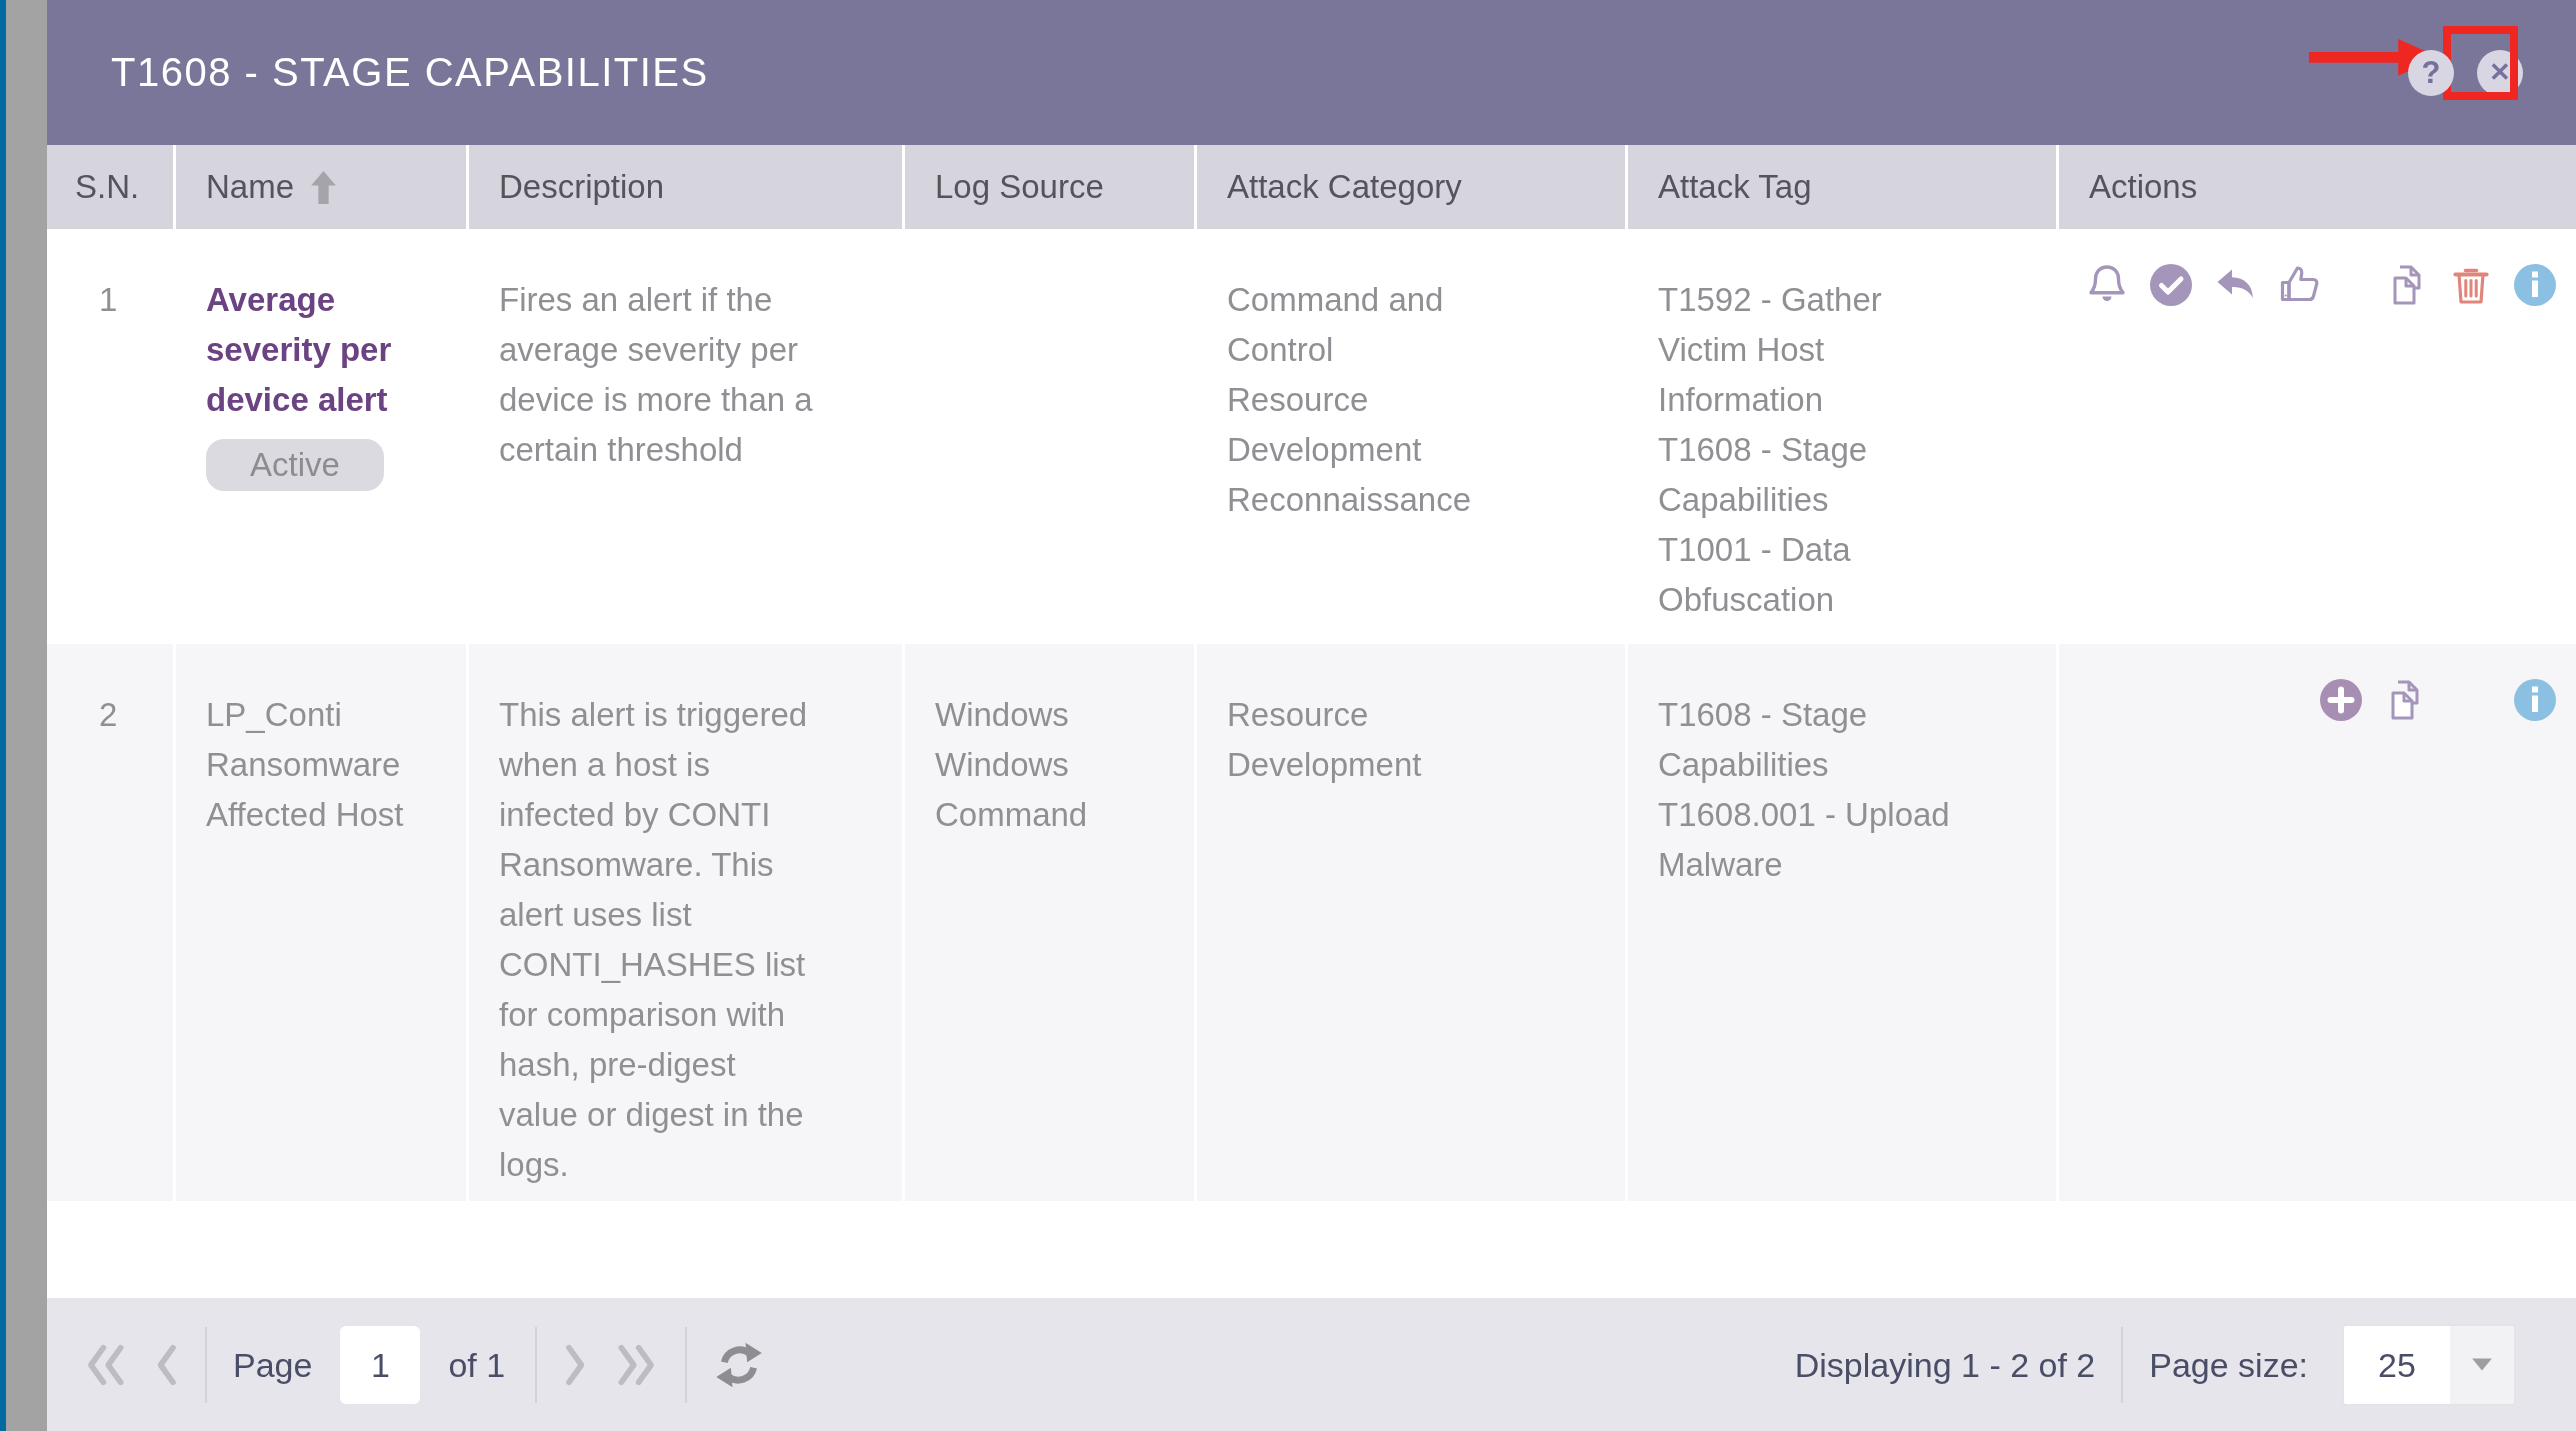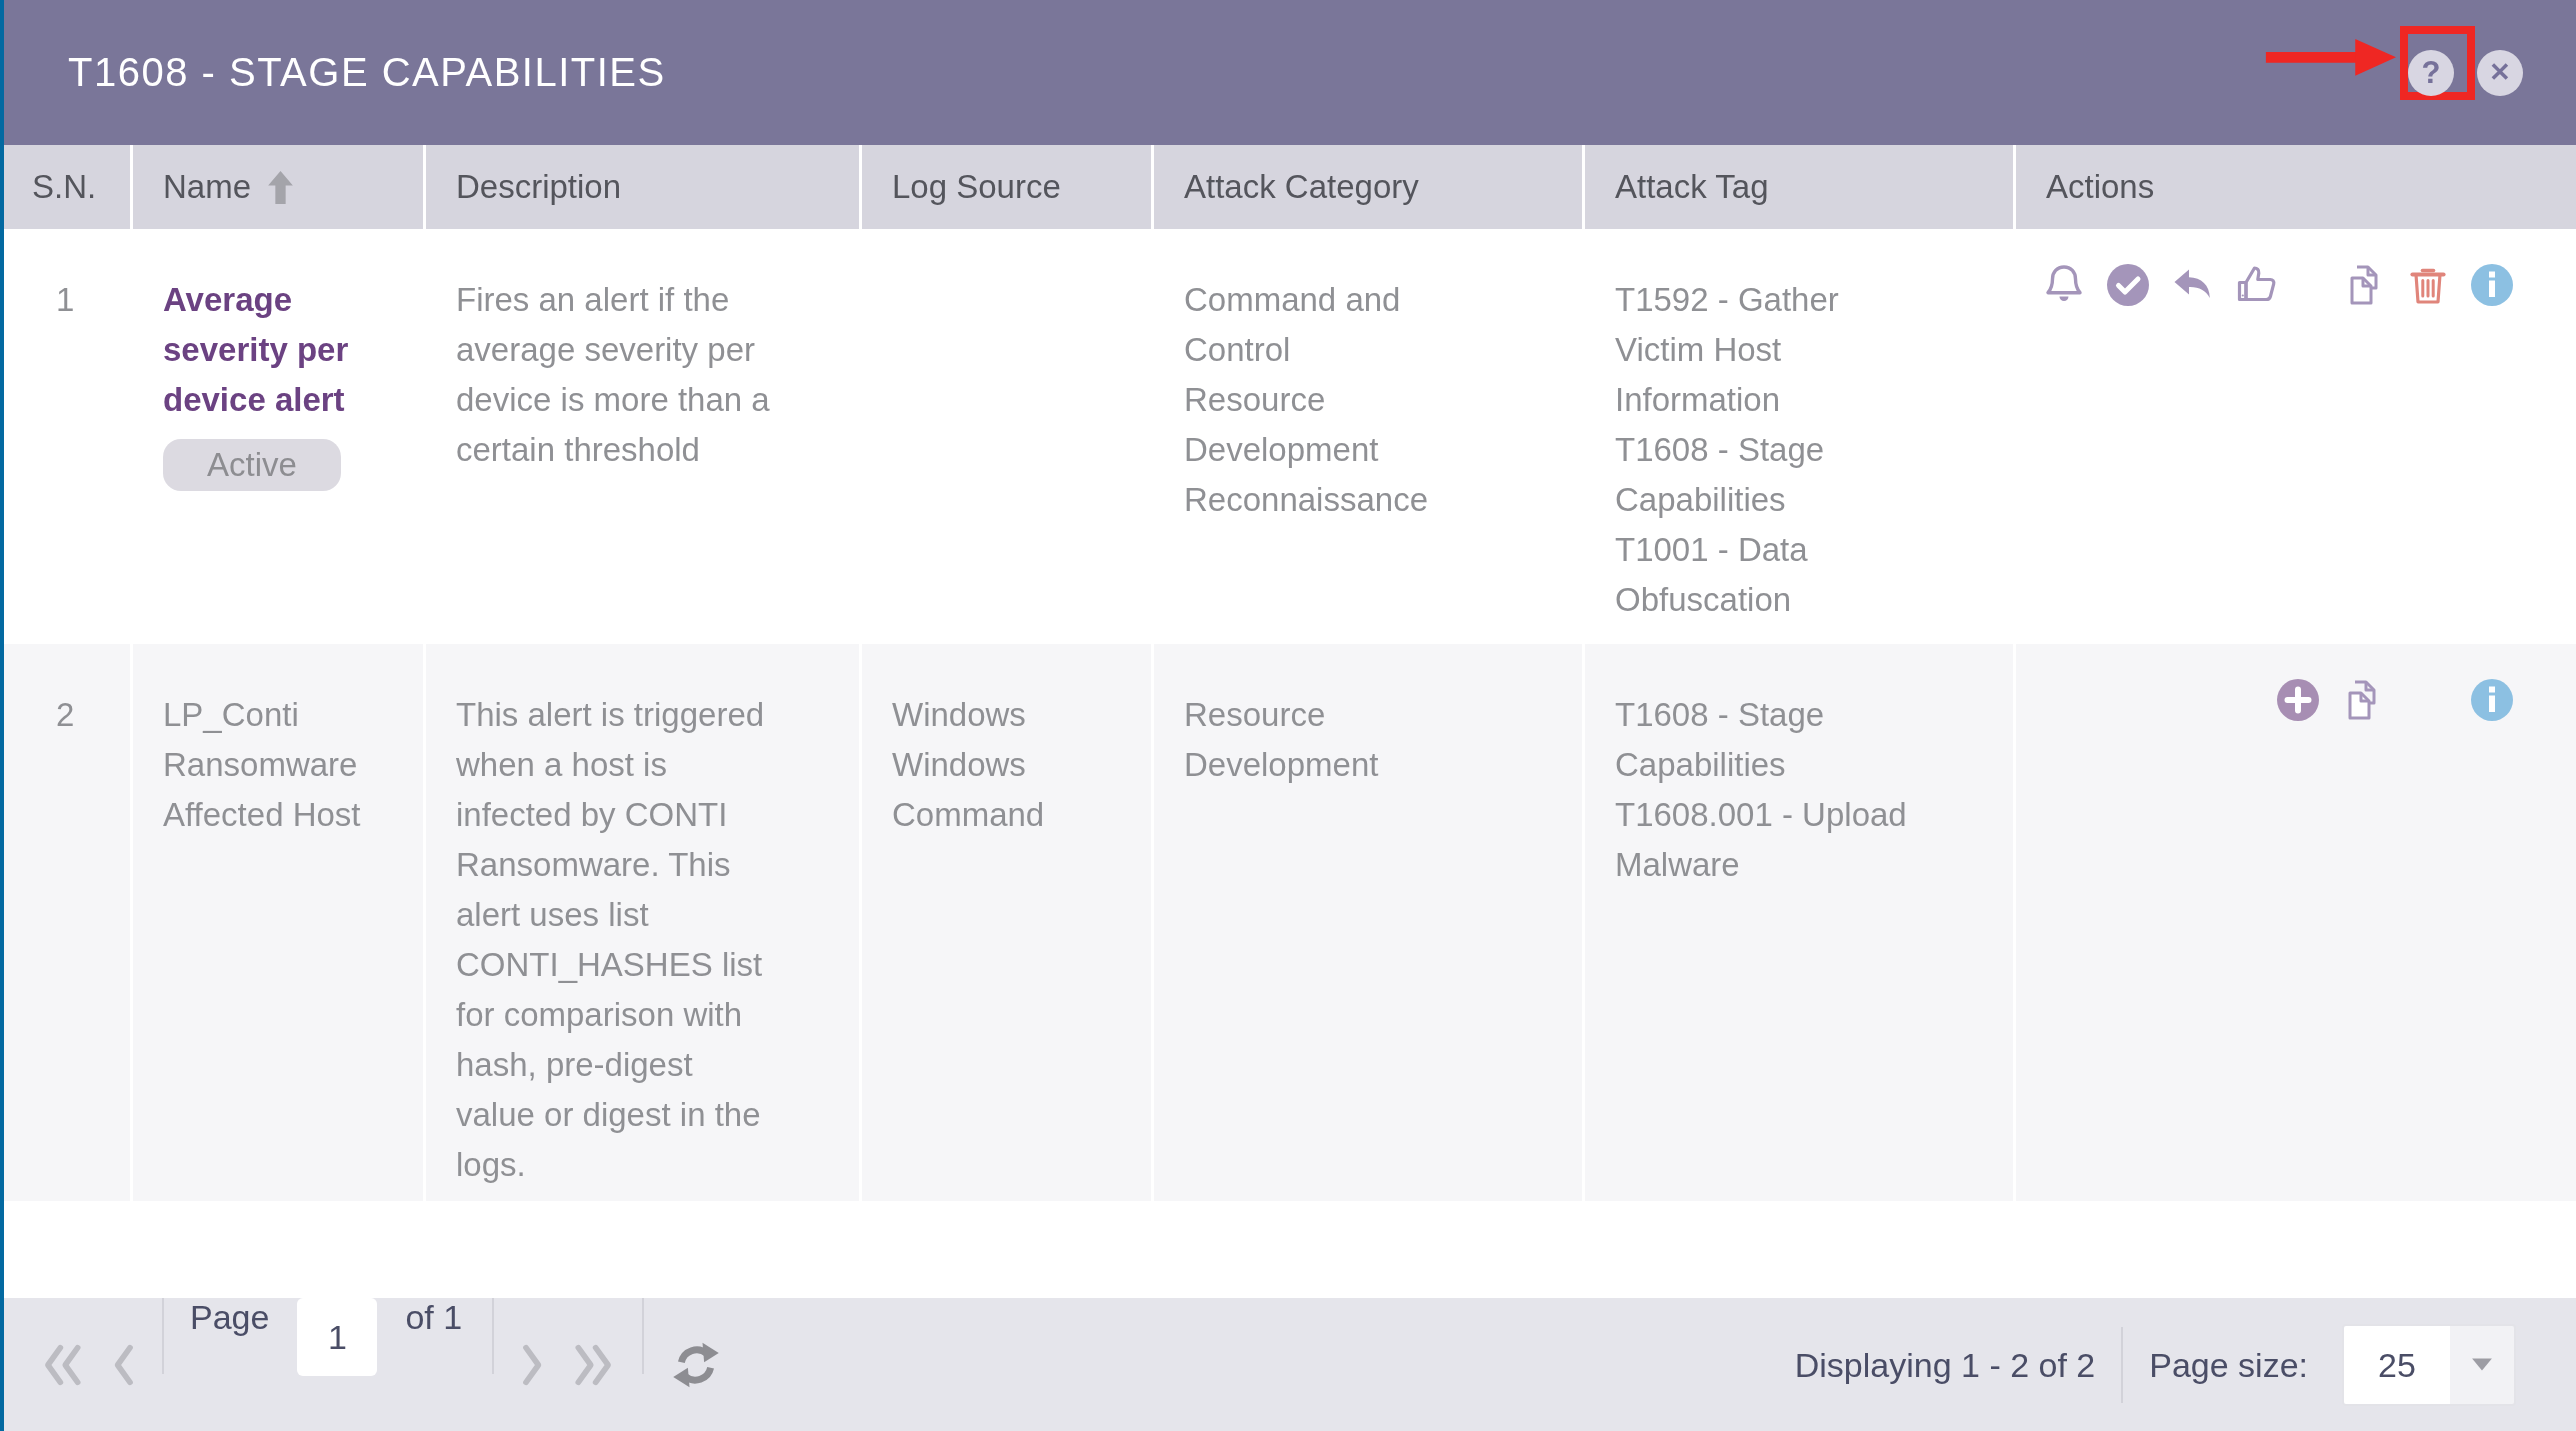--- a/index.html
+++ b/index.html
@@ -6,22 +6,22 @@
   html,body { width:2576px; height:1432px; }
   body {
     font-family:"Liberation Sans", sans-serif;
     background:#ffffff;
     overflow:hidden;
   }
   #app {
     width:2576px; height:1432px;
     position:relative;
     background:#a3a3a3;
-    border-left:4px solid #0369a1;
-    display:flex; flex-direction:column;
+    border-left:6px solid #0369a1;
+    display:flex; flex-direction:column;padding-left:41px;
   }
 
   
   .titlebar {
     height:145px; flex:0 0 145px;
     background:#7a7699;
     position:relative;
     display:flex; align-items:center;
     padding:0 53px 0 64px;
   }
@@ -90,21 +90,21 @@
   .icon-48 svg { width:48px; height:48px; }
   .spacer { flex:1 1 auto; }
   .gap50 { width:50px; flex:0 0 50px; }
 
   .filler { flex:1 1 auto; background:#ffffff; }
 
   
   .footer {
     height:134px; flex:0 0 134px;
     background:#e5e5eb;
-    display:flex; 
+    display:flex; align-items:center;
     padding:0 60px 0 36px;
     color:#4a4d66; font-size:34px;
   }
   .fbtn { display:inline-flex; align-items:center; cursor:pointer; }
   .fdiv { width:2px; height:76px; background:#d2d2d9; margin:0 26px; }
   .m18 { margin-right:26px; }
   .page-label { margin-right:28px; }
   .page-box {
     width:80px; height:78px; background:#ffffff; border-radius:6px;
     display:flex; align-items:center; justify-content:center;

